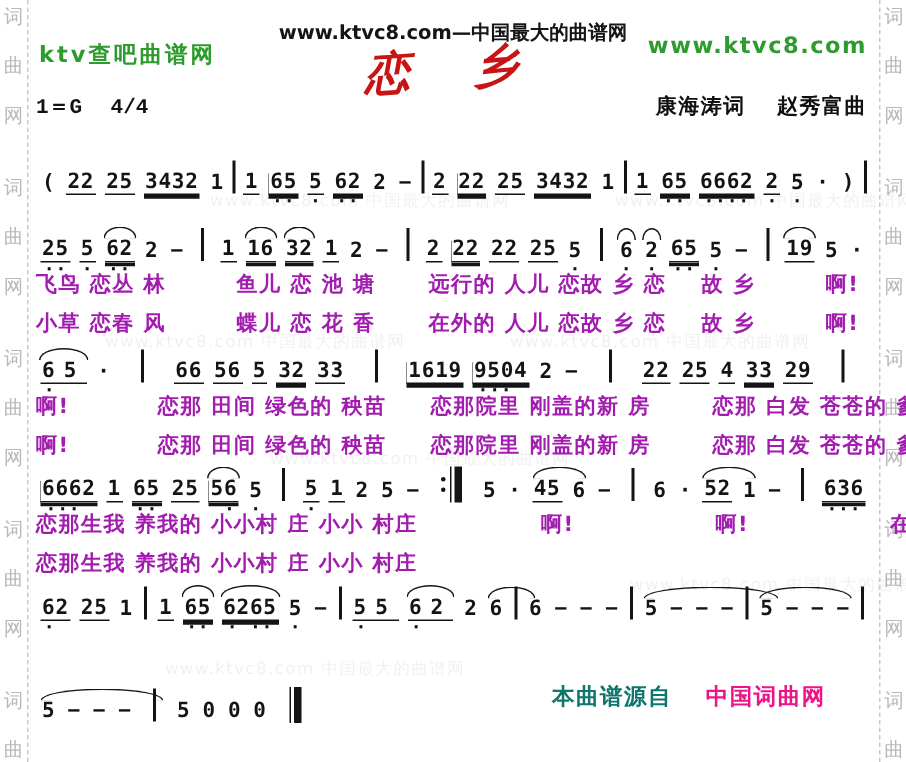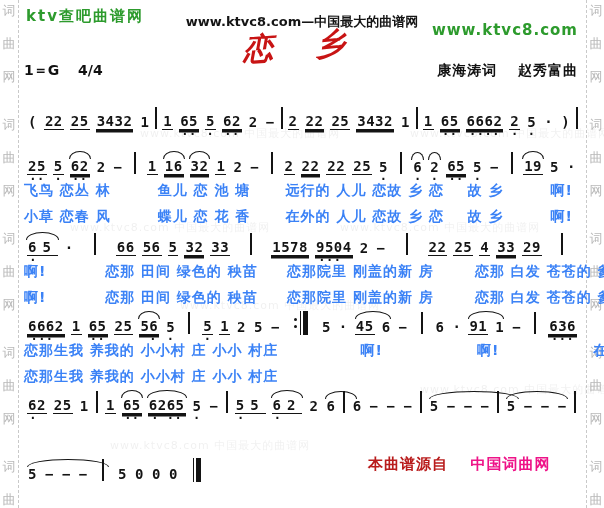--- a/index.html
+++ b/index.html
@@ -13,32 +13,32 @@
   .wm-ch{position:absolute;left:0;width:16px;text-align:center;
          font:400 13px "DejaVu Sans",sans-serif;color:#b9b9b9;}
   .dash-line{position:absolute;top:0;bottom:0;width:0;border-left:1px dashed #c9c9c9;}
   .dash-line.left{left:18px;} .dash-line.right{right:17px;}
 
   
   .faint{position:absolute;font:400 11px "DejaVu Sans",sans-serif;color:#000;opacity:0.06;
          letter-spacing:1px;white-space:nowrap;}
 
   
-  .site-left{position:absolute;left:26px;top:7px;font:700 15px "DejaVu Sans",sans-serif;
+  .site-left{position:absolute;left:26px;top:27px;font:700 15px "DejaVu Sans",sans-serif;
              color:var(--green);letter-spacing:2px;}
   .site-center{position:absolute;left:50%;top:13px;transform:translateX(-50%);
                font:700 13px "DejaVu Sans",sans-serif;color:#151515;white-space:nowrap;}
   .site-right{position:absolute;right:26px;top:21px;font:700 15px "DejaVu Sans",sans-serif;
               color:var(--green);letter-spacing:1px;}
   .song-title{position:absolute;left:50%;top:26px;transform:translateX(-50%) rotate(-4deg);
               font:700 italic 30px "DejaVu Serif",serif;color:var(--red);letter-spacing:16px;
               white-space:nowrap;}
   .key-row{position:absolute;left:24px;right:26px;top:62px;display:flex;justify-content:space-between;
            font:700 14px "DejaVu Sans",sans-serif;color:#111;}
-  .key-left span{margin-right:14px;}
+  .key-left span{margin-right:14px;font-family:Liberation Mono, monospace;}
   .credits span{margin-left:16px;letter-spacing:1px;}
 
   
   .system{position:absolute;left:24px;}
   .note-row{display:flex;align-items:flex-end;justify-content:space-between;height:30px;}
   .measure{display:flex;align-items:flex-end;}
   .tok{position:relative;margin:0 3px;text-align:center;}
   .tk{display:block;font:700 14px "DejaVu Sans Mono","Liberation Mono",monospace;
       color:var(--ink);line-height:16px;letter-spacing:0.5px;padding:0 1px;}
   .u1>.tk{border-bottom:1.5px solid var(--ink);}
@@ -50,25 +50,25 @@
        border:1.5px solid var(--ink);border-bottom:none;
        border-radius:50% 50% 0 0/100% 100% 0 0;}
   .bar{width:2px;height:22px;background:var(--ink);margin:0 2px 1px;}
   .rep{display:flex;align-items:center;gap:2px;margin:0 3px;height:24px;}
   .rep-dots{display:flex;flex-direction:column;gap:4px;margin-right:1px;}
   .rep-dot{width:3px;height:3px;border-radius:50%;background:var(--ink);}
   .bl-thin{width:1.5px;height:24px;background:var(--ink);}
   .bl-thick{width:4.5px;height:24px;background:var(--ink);}
   .final{display:flex;gap:2px;margin:0 3px;}
   .lyr{white-space:pre;font:700 14px "DejaVu Sans","Liberation Sans",sans-serif;
-       color:#3b82f6;letter-spacing:1px;line-height:22px;margin-top:4px;}
+       color:#a21caf;letter-spacing:1px;line-height:22px;margin-top:4px;}
 
   
   .footer{position:absolute;top:455px;left:368px;white-space:nowrap;}
-  .footer .src-label{font:700 15px "DejaVu Sans",sans-serif;color:#b91c1c;letter-spacing:1px;}
+  .footer .src-label{font:700 15px "DejaVu Sans",sans-serif;color:#0f766e;letter-spacing:1px;}
   .footer .src-site{font:700 15px "DejaVu Sans",sans-serif;color:var(--pink);
                     letter-spacing:1px;margin-left:18px;}
 </style>
 </head>
 <body>
 
 <div class="page">
 
   <div class="wm-col left">
       <div class="wm-ch" style="top: 2px;">词</div>
@@ -357,21 +357,21 @@
             <div class="tok u2">
               <div class="tk">32</div>
             </div>
             <div class="tok u1">
               <div class="tk">33</div>
             </div>
           </div>
           <div class="bar"></div>
           <div class="measure">
             <div class="tok u2">
-              <div class="tk">1578</div>
+              <div class="tk">1619</div>
             </div>
             <div class="tok u2">
               <div class="tk">9504</div>
               <div class="lo">···&nbsp;</div>
             </div>
             <div class="tok">
               <div class="tk">2</div>
             </div>
             <div class="tok">
               <div class="tk">−</div>
@@ -476,21 +476,21 @@
           <div class="bar"></div>
           <div class="measure">
             <div class="tok">
               <div class="tk">6</div>
             </div>
             <div class="tok">
               <div class="tk">·</div>
             </div>
             <div class="tok u1">
               <div class="arc" style="left: 0px; right: auto; width: 34px;"></div>
-              <div class="tk">91</div>
+              <div class="tk">52</div>
             </div>
             <div class="tok">
               <div class="tk">1</div>
             </div>
             <div class="tok">
               <div class="tk">−</div>
             </div>
           </div>
           <div class="bar"></div>
           <div class="measure">

